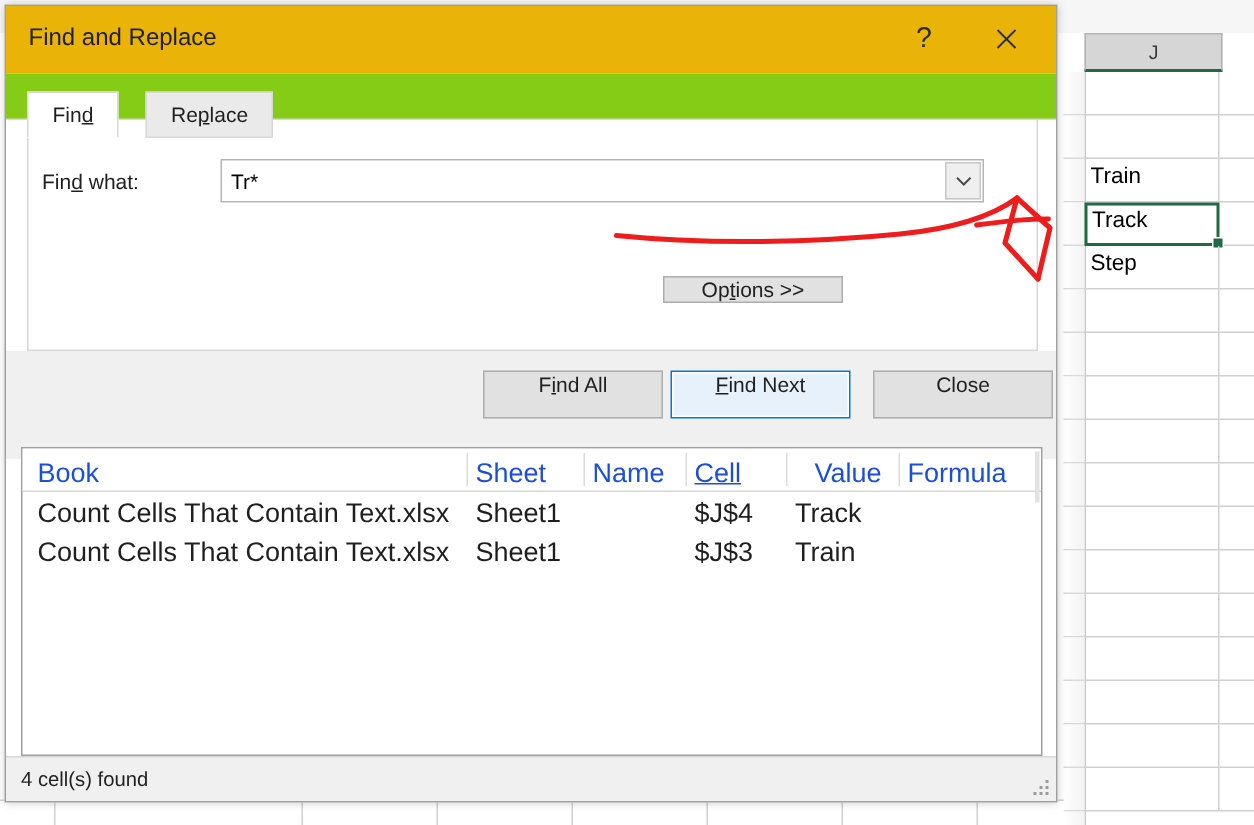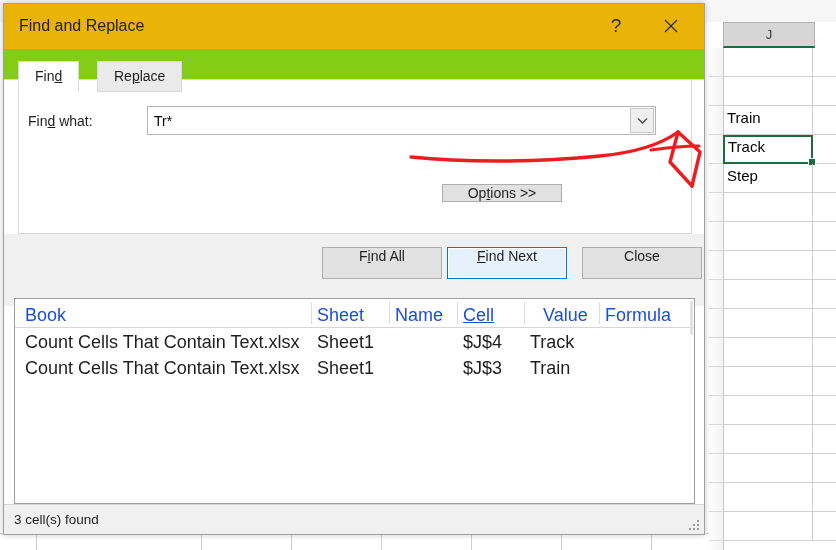--- a/index.html
+++ b/index.html
@@ -569,21 +569,21 @@
           <div class="rcell" style="left: 448px;">$J$3</div>
           <div class="rcell" style="left: 515px;">Train</div>
         </div>
       </div>
     <div class="results-scrollbar">
       <div class="thumb"></div>
     </div>
   </div>
 
   <div class="dlg-statusbar">
-    <div class="status-text">3 cell(s) found</div>
+    <div class="status-text">4 cell(s) found</div>
     <svg class="resize-grip" viewBox="0 0 12 12">
       <g fill="#9b9b9b">
         <rect x="9" y="1" width="2" height="2"></rect>
         <rect x="9" y="5" width="2" height="2"></rect>
           <rect x="5" y="5" width="2" height="2"></rect>
         <rect x="9" y="9" width="2" height="2"></rect>
           <rect x="5" y="9" width="2" height="2"></rect>
           <rect x="1" y="9" width="2" height="2"></rect>
       </g>
     </svg>

